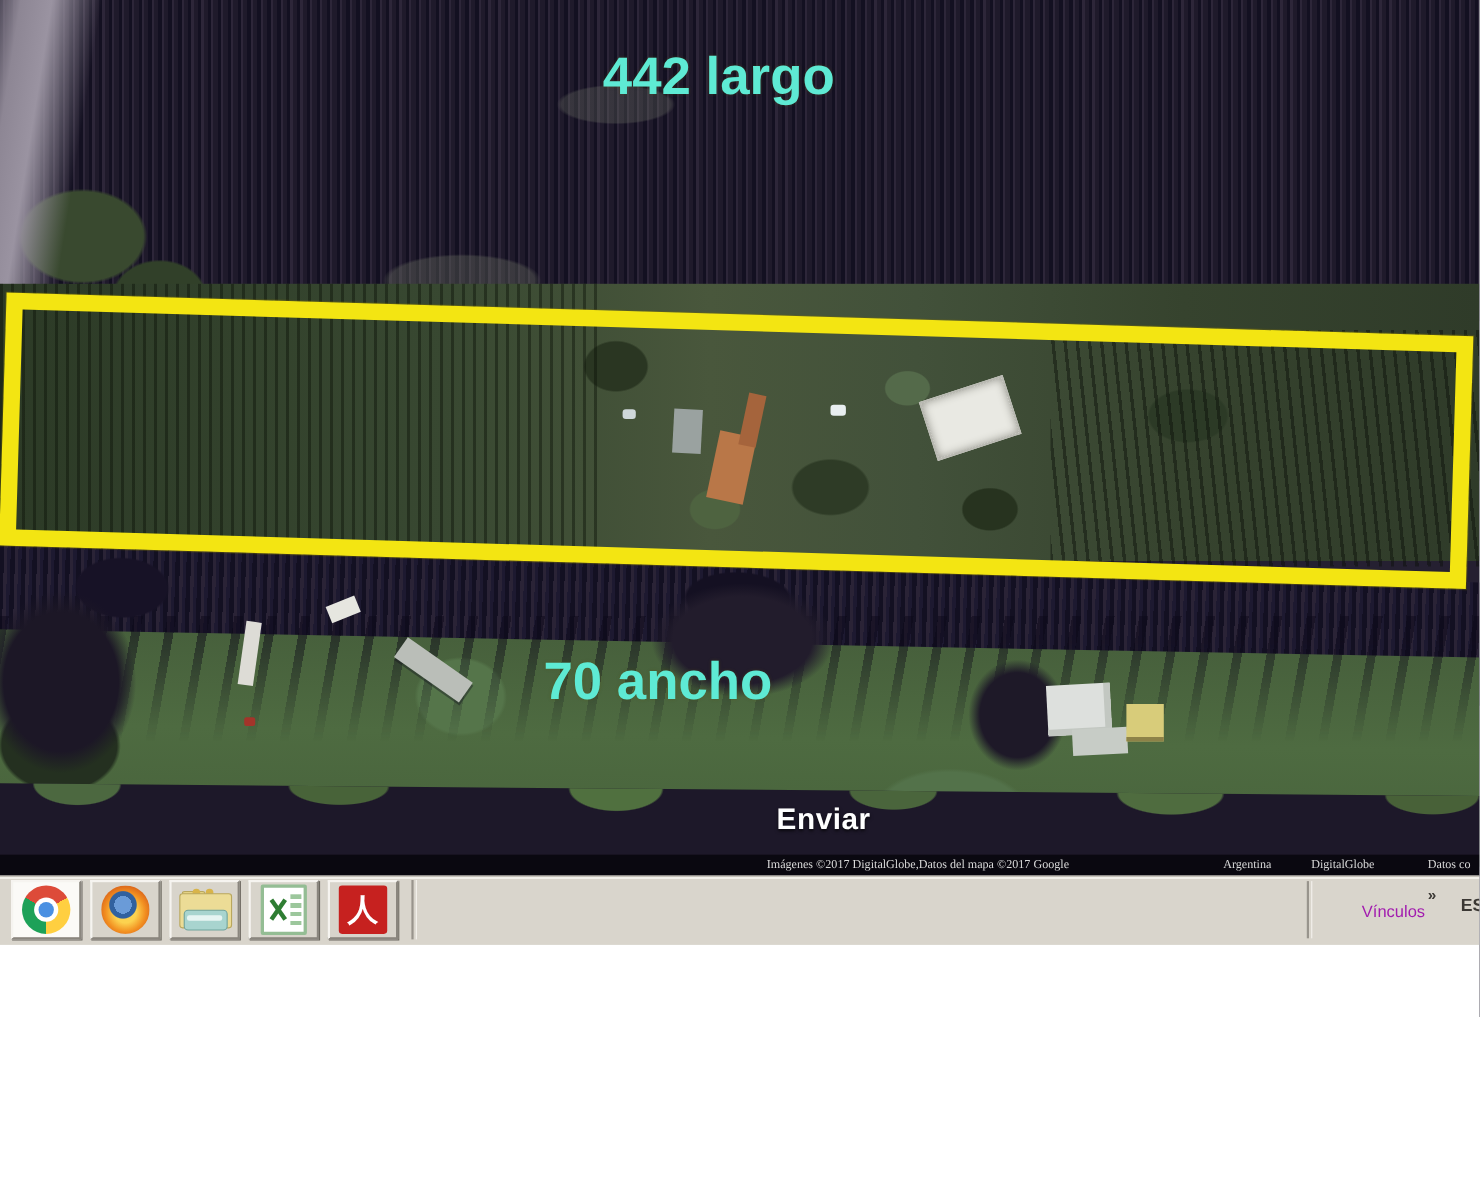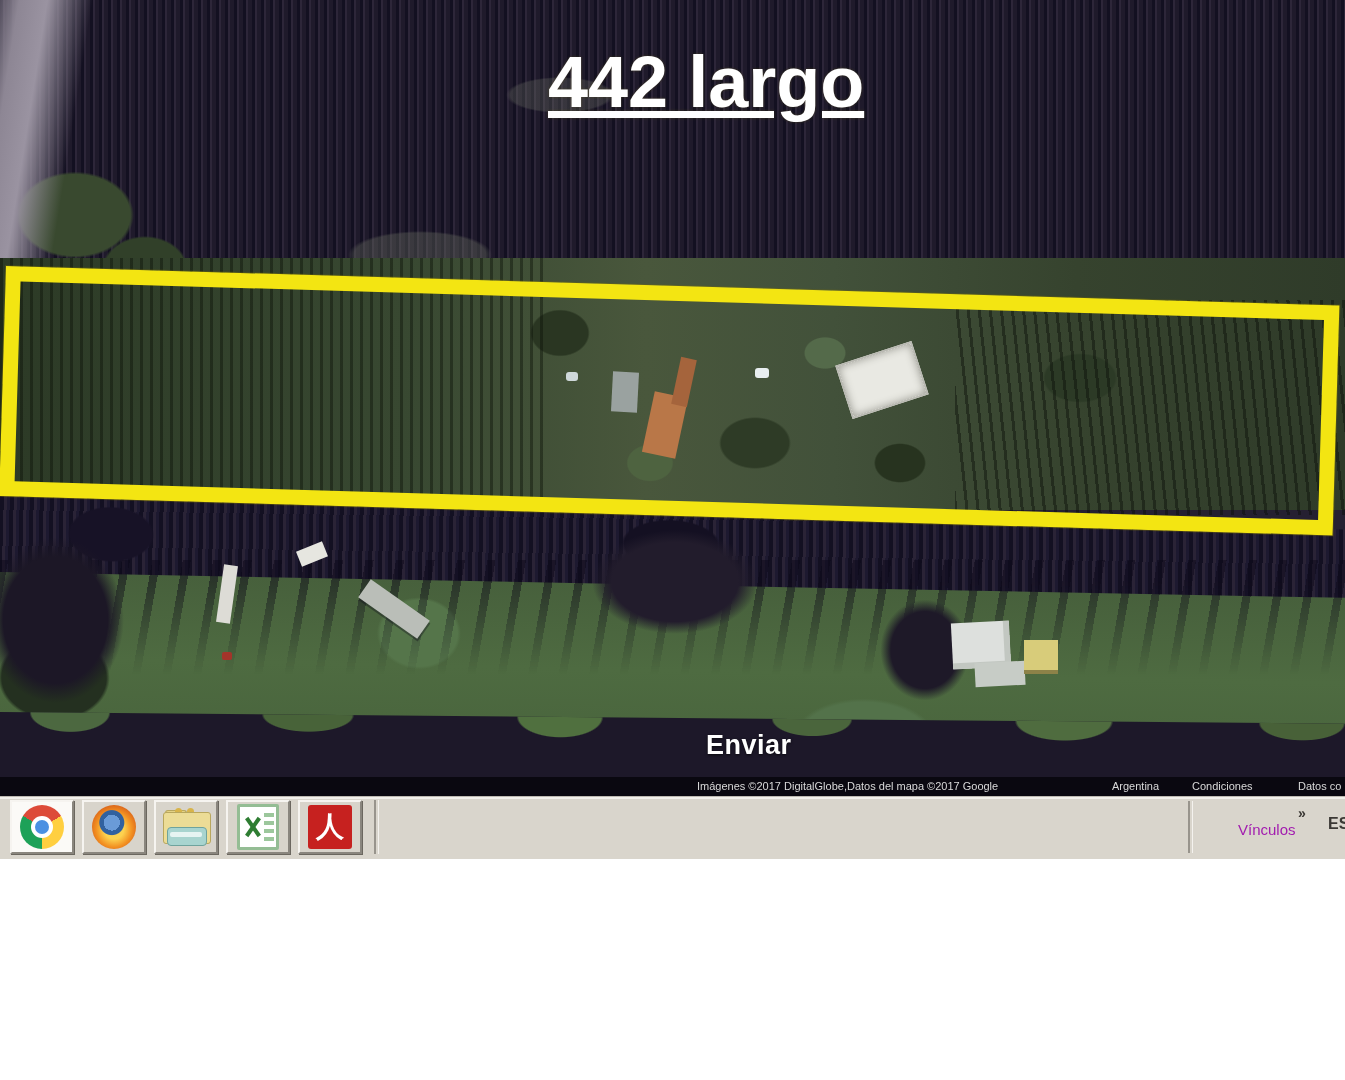--- a/index.html
+++ b/index.html
@@ -82,29 +82,29 @@
   .house-right{left:952px;top:622px;width:58px;height:46px;background:#dde0dd;transform:rotate(-3deg);box-shadow:inset -6px -6px 0 #c2c7c1;}
   .house-right-ext{left:975px;top:662px;width:50px;height:24px;background:#c7ccc6;transform:rotate(-3deg);}
   .bldg-yellow{left:1024px;top:640px;width:34px;height:30px;background:#d8cc7a;border-bottom:4px solid #8d8248;}
 
   
   #highlight-box{position:absolute;left:6px;top:266px;width:1304px;height:200px;z-index:8;
     border:15px solid #f3e512;transform:rotate(1.7deg);transform-origin:0 0;
     box-shadow:0 0 0 1px rgba(120,110,10,.35);}
 
   
-  .map-label{position:absolute;z-index:9;color:#ffffff;font-size:72px;font-weight:700;line-height:1;
-    text-shadow:0 0 3px rgba(90,82,15,.45);text-decoration:underline;}
+  .map-label{position:absolute;z-index:9;color:#5eead4;font-size:48px;font-weight:700;line-height:1;
+    text-shadow:0 0 3px rgba(90,82,15,.45);}
   #label-length{left:548px;top:46px;}
   #label-width{left:494px;top:596px;}
 
   
   #watermark{position:absolute;left:706px;top:730px;z-index:11;color:#ffffff;font-size:27px;font-weight:700;
     letter-spacing:.5px;text-shadow:0 1px 3px rgba(0,0,0,.7);}
-  #attribution-bar{position:absolute;left:0;top:777px;width:1345px;height:33px;z-index:10;background:rgba(9,7,13,.9);}
+  #attribution-bar{position:absolute;left:0;top:777px;width:1345px;height:33px;z-index:10;background:rgba(9,7,13,.9);font-family:Liberation Serif, serif;}
   #attribution-bar span{position:absolute;top:3px;font-size:11px;color:#d9d9d9;white-space:nowrap;}
   .attr-imagery{left:697px;}
   .attr-link0{left:1112px;}
   .attr-link1{left:1192px;}
   .attr-link2{left:1298px;}
 
   
   #taskbar{position:absolute;left:0;top:796px;width:1345px;height:62px;background:#d9d5cc;
     border-top:1px solid #bdb9b1;box-shadow:inset 0 2px 0 #f2f0ea;z-index:20;}
   #quick-launch{position:absolute;left:10px;top:3px;display:flex;align-items:center;gap:8px;}
@@ -176,27 +176,28 @@
     <div class="bldg roof-white-l2"></div>
     <div class="bldg roof-gray-diag"></div>
     <div class="bldg red-dot"></div>
     <div class="bldg house-right"></div>
     <div class="bldg house-right-ext"></div>
     <div class="bldg bldg-yellow"></div>
 
     <div id="highlight-box"></div>
 
     <div class="map-label" id="label-length">442 largo</div>
+    <div class="map-label" id="label-width">70 ancho</div>
 
     <div id="watermark">Enviar</div>
 
     <div id="attribution-bar">
       <span class="attr-imagery">Imágenes ©2017 DigitalGlobe,Datos del mapa ©2017 Google</span>
       <span class="attr-link0">Argentina</span>
-      <span class="attr-link1">Condiciones</span>
+      <span class="attr-link1">DigitalGlobe</span>
       <span class="attr-link2">Datos co</span>
     </div>
   </div>
 
   <div id="taskbar">
     <div id="quick-launch">
       <div class="ql-btn active">
         <div class="icon-chrome"></div>
       </div>
       <div class="ql-btn">

